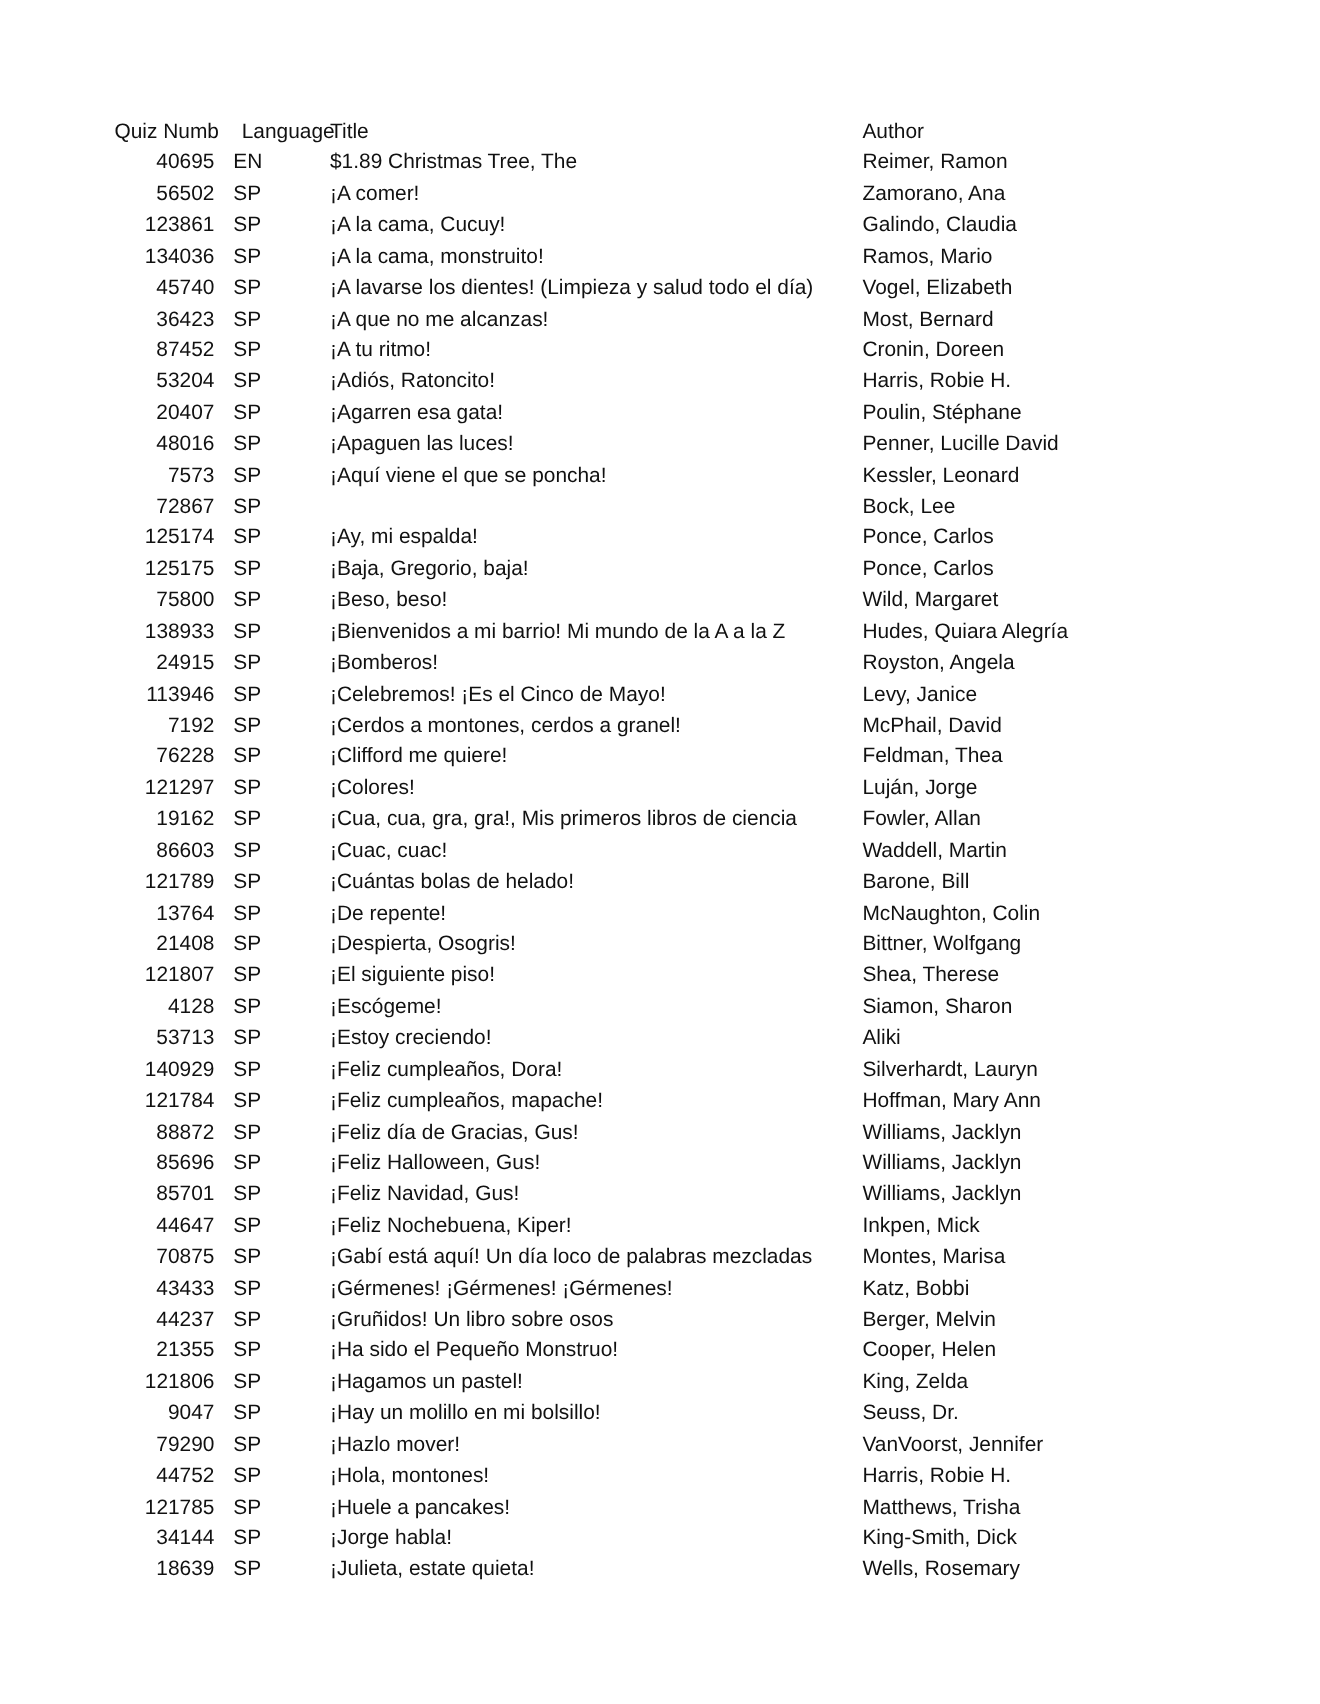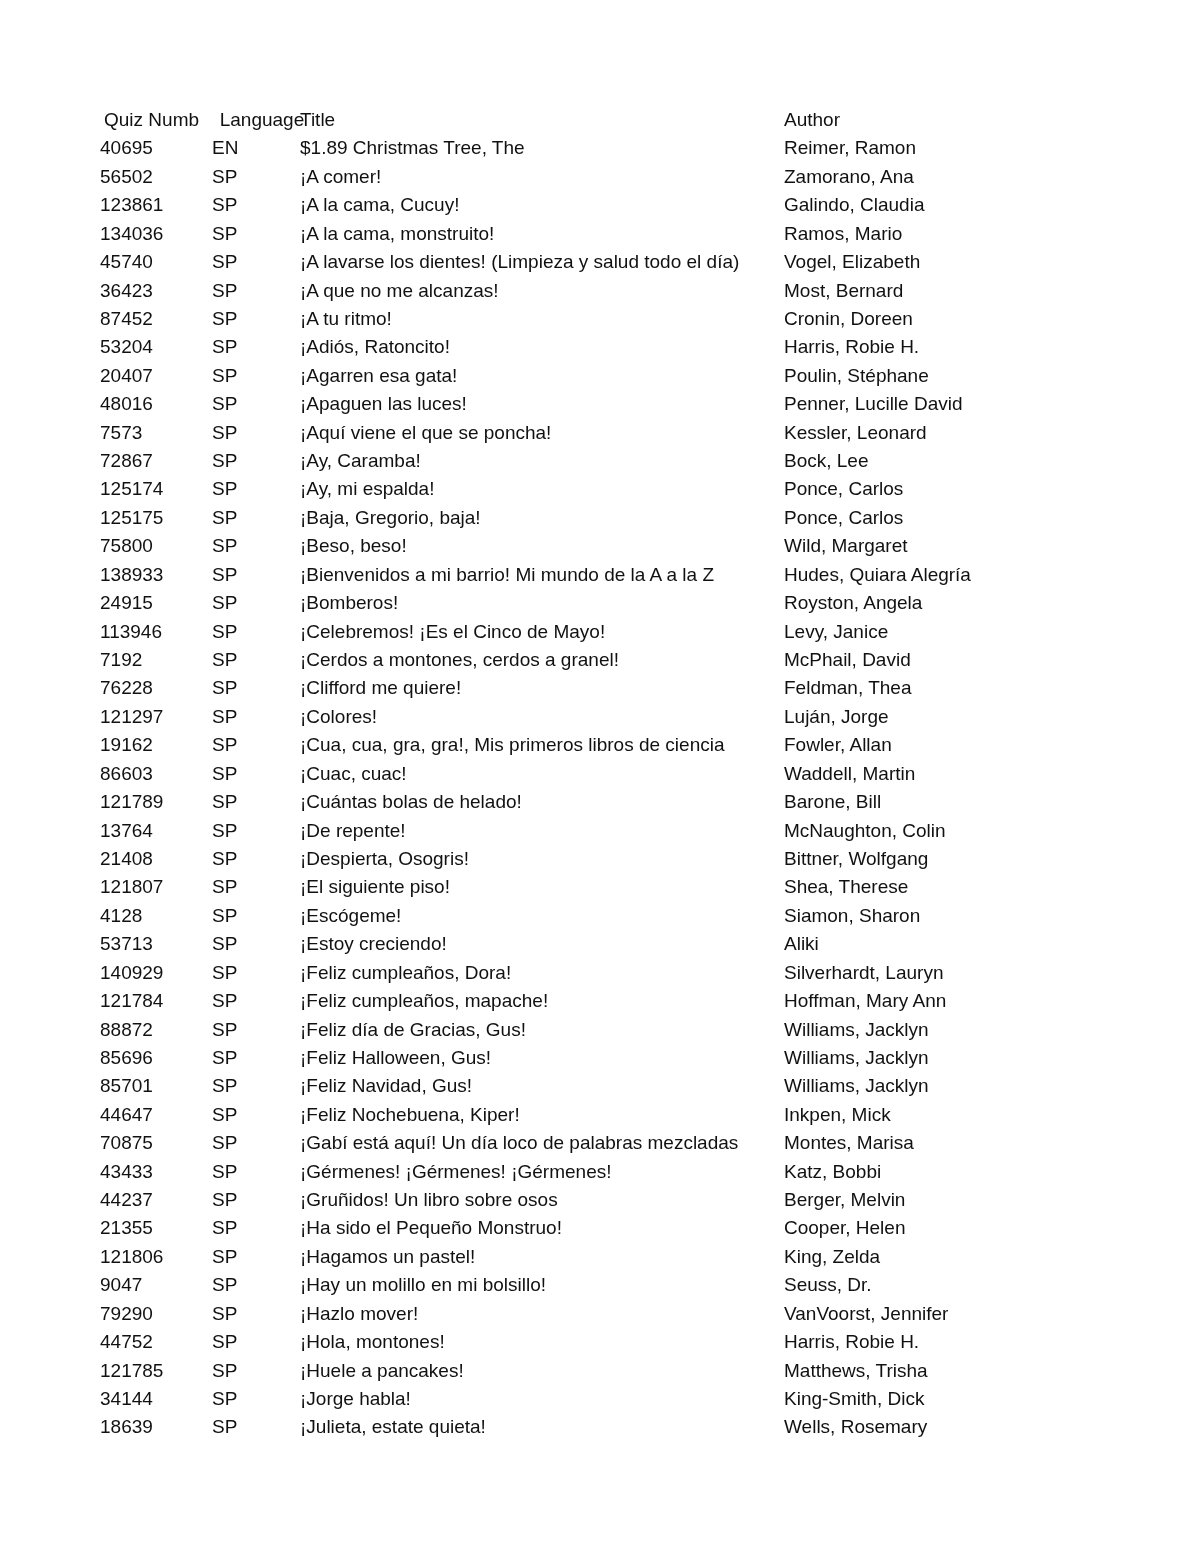--- a/index.html
+++ b/index.html
@@ -1,20 +1,20 @@
 <!DOCTYPE html>
 <html><head>
 <meta charset="utf-8">
 <style>
   html, body { margin: 0; padding: 0; background: #ffffff; }
   body { width: 1200px; height: 1549px; position: relative; overflow: hidden;
          font-family: "Liberation Sans", "DejaVu Sans", sans-serif; color: #111; }
   .sheet { position: absolute; left: 0; top: 106px; width: 1040px; }
   .row { position: relative; height: 28.43px; font-size: 19px; line-height: 28.43px; white-space: nowrap; }
-  .c-num { position: absolute; left: 100px; width: 95px; overflow: hidden; }
+  .c-num { position: absolute; left: 100px; width: 95px; text-align: right; overflow: hidden; }
   .c-lang { position: absolute; left: 212px; width: 72px; text-align: left; }
   .c-title { position: absolute; left: 300px; width: 458px; overflow: hidden; }
   .c-author { position: absolute; left: 784px; width: 400px; }
   .hdr .c-num { text-align: left; left: 104px; width: 99px; }
   .hdr .c-lang { left: 218px; width: 88px; text-align: center; }
 </style>
 </head>
 <body>
 
 <div class="sheet">
@@ -87,21 +87,20 @@
       </div>
       <div class="row">
         <span class="c-num">7573</span>
         <span class="c-lang">SP</span>
         <span class="c-title">¡Aquí viene el que se poncha!</span>
         <span class="c-author">Kessler, Leonard</span>
       </div>
       <div class="row">
         <span class="c-num">72867</span>
         <span class="c-lang">SP</span>
-        <span class="c-title">¡Ay, Caramba!</span>
         <span class="c-author">Bock, Lee</span>
       </div>
       <div class="row">
         <span class="c-num">125174</span>
         <span class="c-lang">SP</span>
         <span class="c-title">¡Ay, mi espalda!</span>
         <span class="c-author">Ponce, Carlos</span>
       </div>
       <div class="row">
         <span class="c-num">125175</span>

